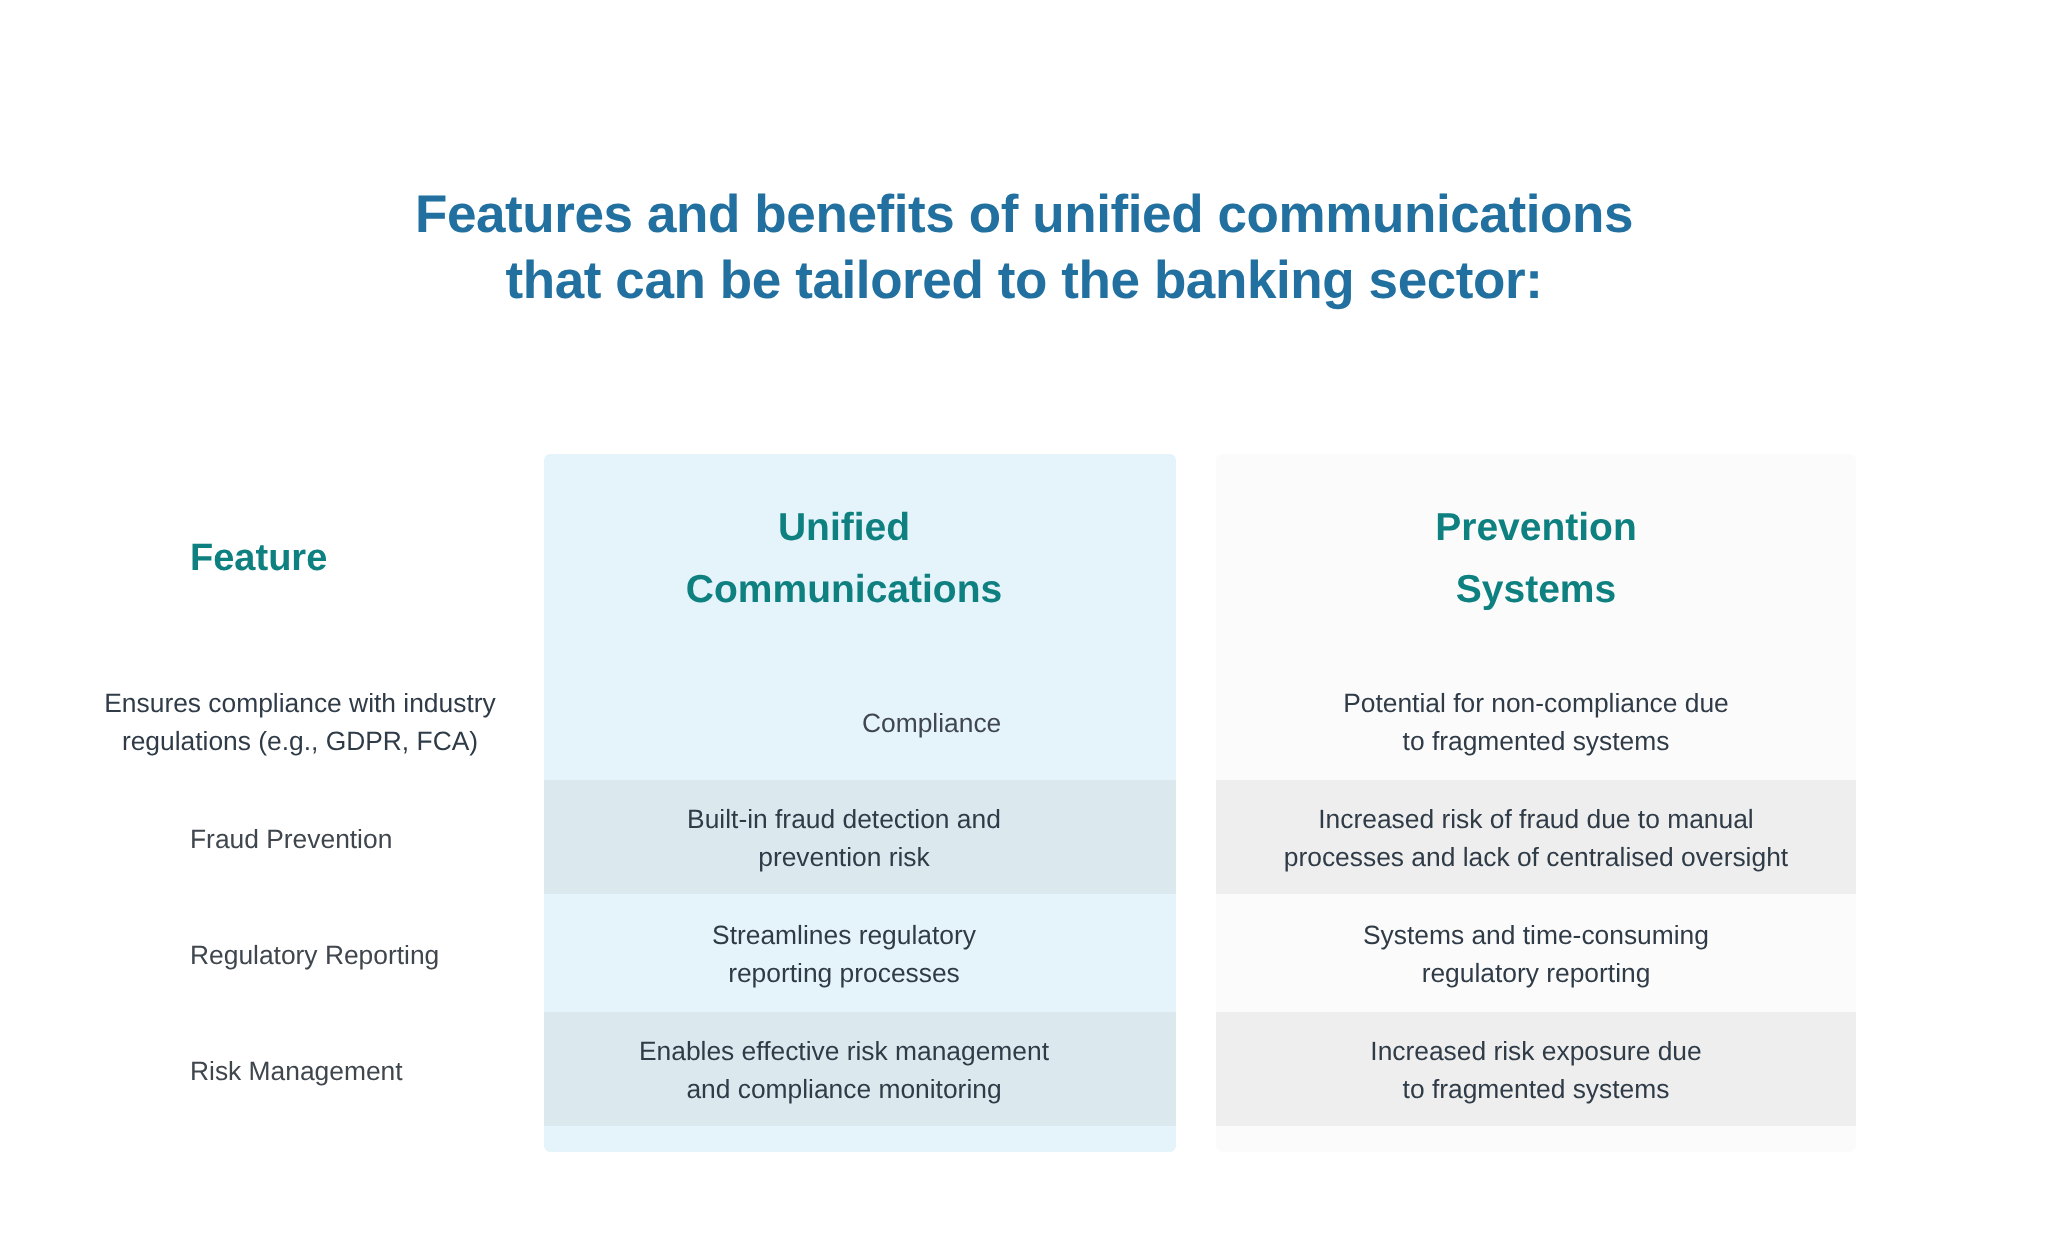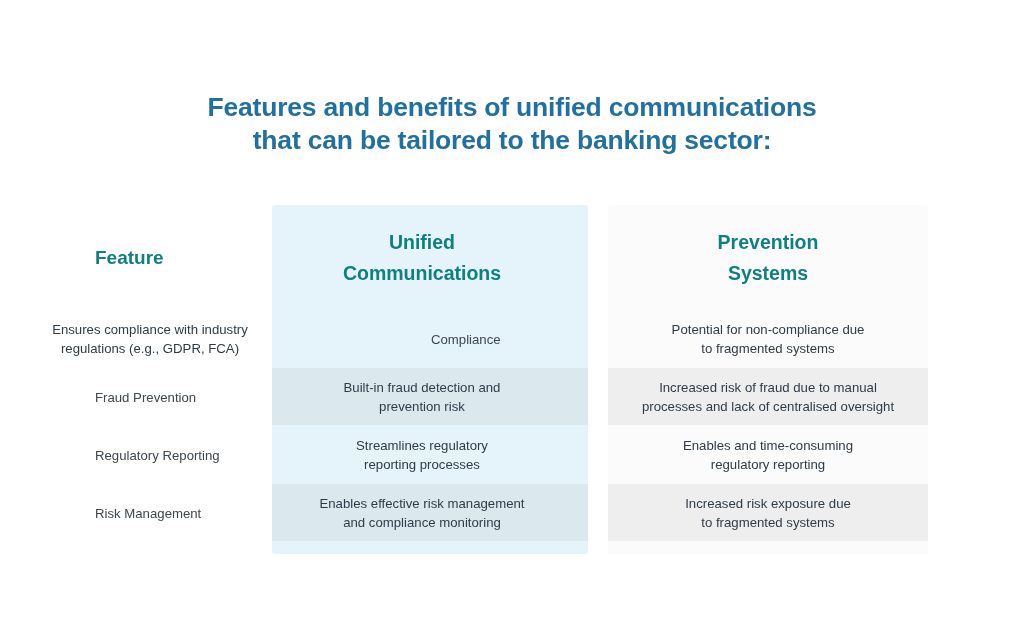--- a/index.html
+++ b/index.html
@@ -37,21 +37,21 @@
     font-weight: bold;
     font-size: 26.5px;
     line-height: 33px;
     letter-spacing: -0.2px;
   }
 
   
   .table {
     position: absolute;
     left: 0;
-    top: 192px;
+    top: 214px;
     width: 812px;
     height: 349px;
   }
 
   
   .panel {
     position: absolute;
     top: 0;
     height: 349px;
     border-radius: 3px;
@@ -215,21 +215,21 @@
       </div>
 
       <div class="row row-body">
         <div class="cell col-feature">
           <span class="feature-label">Regulatory Reporting</span>
         </div>
         <div class="cell col-uc">
           <span class="cell-text"><span>Streamlines regulatory</span><br><span>reporting processes</span></span>
         </div>
         <div class="cell col-trad">
-          <span class="cell-text"><span>Enables and time-consuming</span><br><span>regulatory reporting</span></span>
+          <span class="cell-text"><span>Systems and time-consuming</span><br><span>regulatory reporting</span></span>
         </div>
       </div>
 
       <div class="row row-body">
         <div class="cell col-feature">
           <span class="feature-label">Risk Management</span>
         </div>
         <div class="cell col-uc">
           <span class="cell-text"><span>Enables effective risk management</span><br><span>and compliance monitoring</span></span>
         </div>

